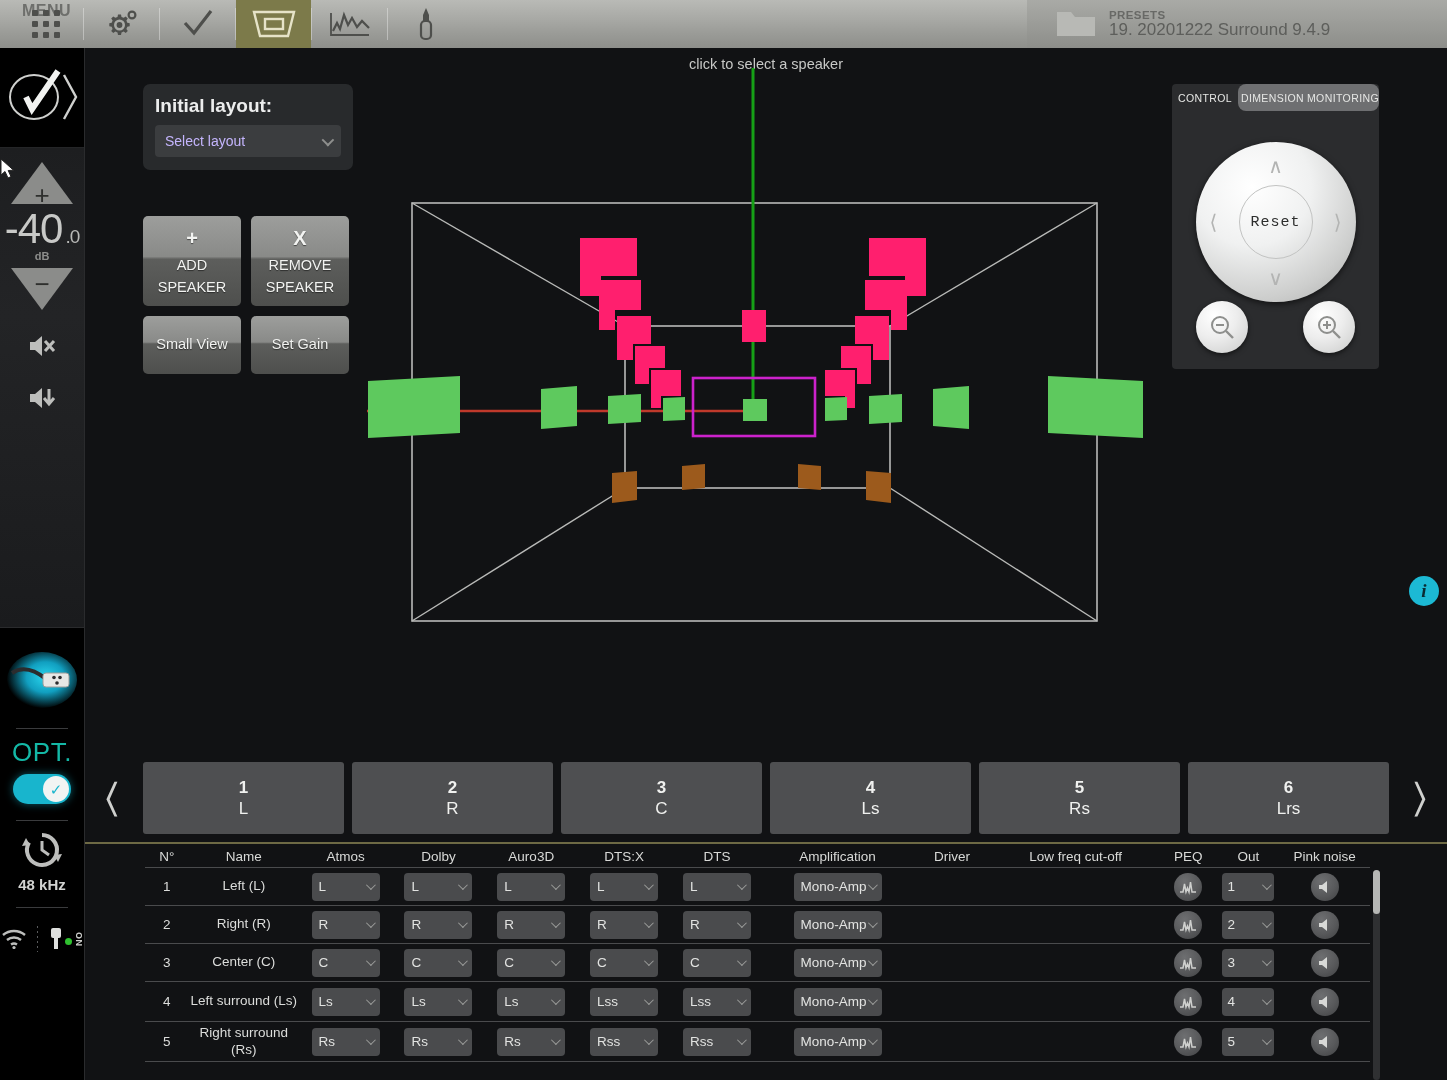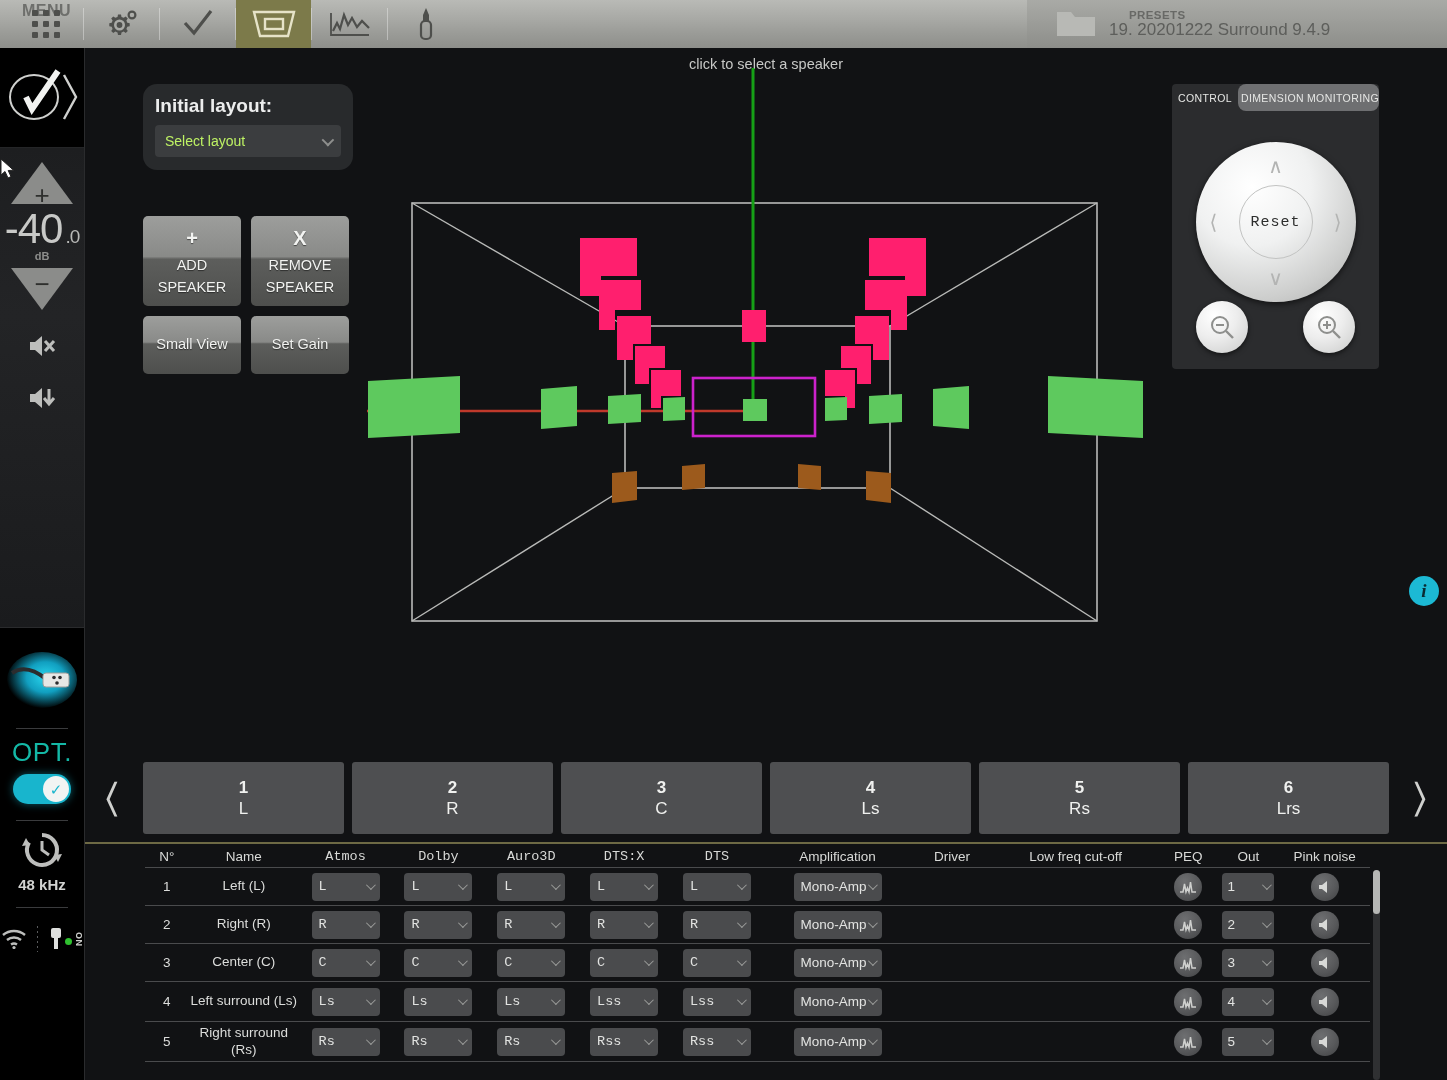--- a/index.html
+++ b/index.html
@@ -36,21 +36,21 @@
   .grid-ico i { width:6px; height:6px; background:#4e4f4c; display:block; border-radius:1px;}
   .ic-svg { display:block; }
 
   .presets {
     position:absolute; right:0; top:0; height:48px; width:420px;
     display:flex; align-items:center; gap:12px; padding-left:28px;
     background: linear-gradient(180deg,#a9aaa6 0%,#9b9c98 50%,#8d8e8a 100%);
   }
   .folder-ico { width:42px; height:32px; position:relative; flex:0 0 auto;}
   .presets-txt { line-height:1.05; }
-  .presets-txt .k { font-size:11.5px; font-weight:bold; color:#686966; letter-spacing:.4px;margin-left:20px;}
+  .presets-txt .k { font-size:11.5px; font-weight:bold; color:#686966; letter-spacing:.4px;}
   .presets-txt .v { font-size:17px; color:#5d5e5b; }
 
   
   .rail {
     position:absolute; left:0; top:48px; width:85px; height:1032px;
     background:#000; border-right:1px solid #2a2b2d;
   }
   .rail-top {
     height:100px; display:flex; align-items:center; justify-content:center;
     border-bottom:1px solid #242527; background:#000; position:relative;
@@ -85,26 +85,26 @@
   .vdots{width:1px;height:26px;background:repeating-linear-gradient(180deg,#5a5b5d 0 2px,transparent 2px 5px);}
   .on-lbl{font-size:9px;color:#cfd0ce;font-weight:bold;writing-mode:vertical-rl;letter-spacing:.5px;}
 
   
   .stage { position:absolute; left:85px; top:48px; width:1362px; height:700px; background:#111214; }
   .hint { position:absolute; left:0; right:0; top:8px; text-align:center; color:#c7c8c6; font-size:14.5px; }
 
   
   .layout-card {
     position:absolute; left:58px; top:36px; width:210px; background:#282a2c;
-    border-radius:14px; padding:11px 12px 13px;
+    border-radius:7px; padding:11px 12px 13px;
   }
   .layout-card .ttl { color:#eceded; font-size:19px; font-weight:bold; margin-bottom:8px;}
   .selectbox {
     height:32px; background:#3b3d3f; border-radius:4px; display:flex; align-items:center;
-    justify-content:space-between; padding:0 10px; color:#bef264; font-size:14px;
+    justify-content:space-between; padding:0 10px; color:#c4b5fd; font-size:14px;
   }
   .chev{width:9px;height:9px;border-right:2px solid #8e8f8d;border-bottom:2px solid #8e8f8d;transform:rotate(45deg) translateY(-2px);}
   .btngrid{ position:absolute; left:58px; top:168px; display:grid;
     grid-template-columns:98px 98px; gap:10px; }
   .gbtn {
     background:linear-gradient(180deg,#9d9e9c 0%,#898a88 45%,#5d5e5c 48%,#4e4f4d 100%);
     border-radius:5px; color:#f2f3f1; text-align:center; font-size:14.5px;
     display:flex;flex-direction:column;align-items:center;justify-content:center;
     height:90px; line-height:1.45; text-shadow:0 1px 1px rgba(0,0,0,.5);
   }
@@ -152,21 +152,21 @@
   .sp-tab .n{font-size:17px;font-weight:bold;line-height:1.25;}
   .sp-tab .l{font-size:17px;line-height:1.25;}
   .tabs-underline{position:absolute;left:85px;top:842px;width:1362px;height:2px;background:#6e6a45;}
 
   
   .tbl{position:absolute;left:145px;top:846px;width:1225px;color:#dcdddb;font-size:13.5px;}
   .tr{display:flex;align-items:center;border-bottom:1px solid #4a4b4d;}
   .th{height:22px;}
   .th .cell{color:#d8d9d7;font-size:13.5px;justify-content:center;}
   .cell{display:flex;align-items:center;justify-content:center;height:100%;text-align:center;}
-  .c-no{width:44px;} .c-name{width:112px;justify-content:center;} .c-sel{width:94px;font-family:Liberation Mono, monospace;}
+  .c-no{width:44px;} .c-name{width:112px;justify-content:center;} .c-sel{width:94px;}
   .c-amp{width:150px;} .c-drv{width:82px;} .c-lfc{width:168px;}
   .c-peq{width:60px;} .c-out{width:62px;} .c-pink{width:92px;}
   .row{height:38px;}
   .row.tall{height:40px;}
   .dd{width:68px;height:28px;background:#4a4b4d;border-radius:4px;display:flex;align-items:center;
       justify-content:space-between;padding:0 7px;color:#e2e3e1;font-size:13.5px;}
   .dd.amp{width:88px;}
   .dd.out{width:52px;padding:0 5px;}
   .ddchev{width:7px;height:7px;border-right:1.6px solid #9a9b99;border-bottom:1.6px solid #9a9b99;transform:rotate(45deg) translateY(-2px);}
   .circbtn{width:28px;height:28px;border-radius:50%;

